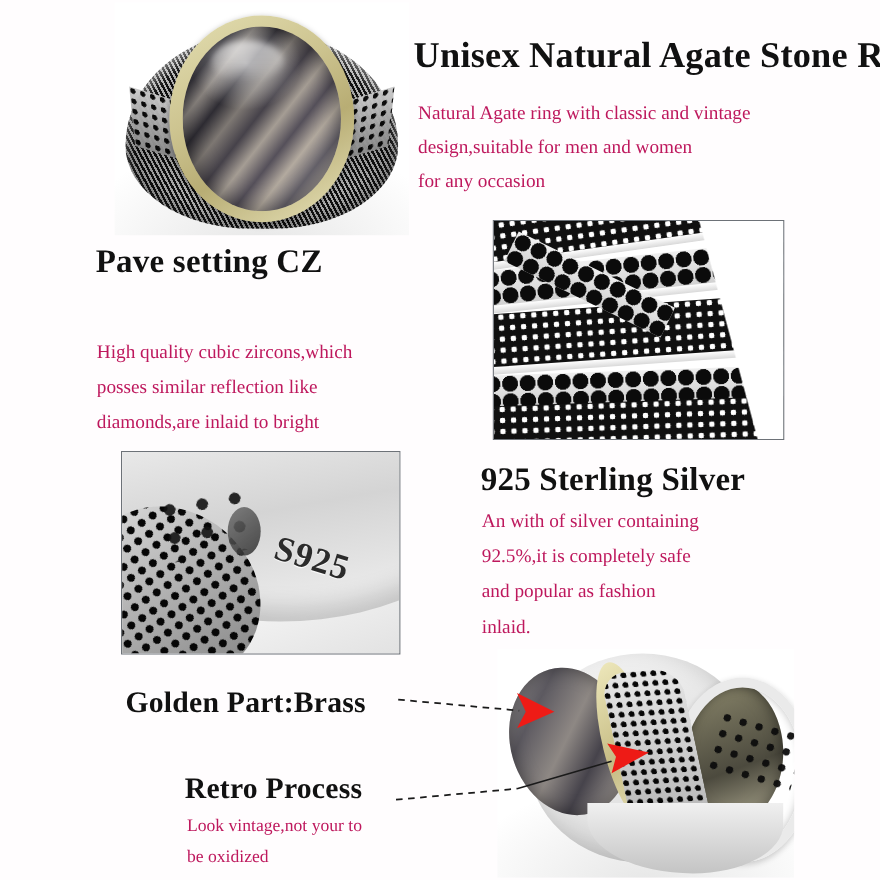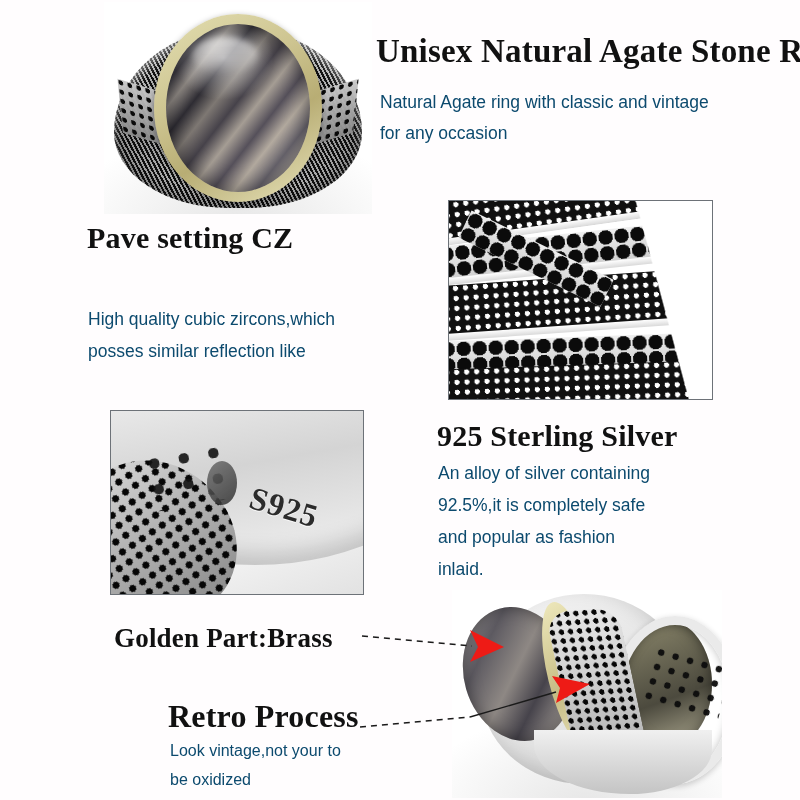--- a/index.html
+++ b/index.html
@@ -15,40 +15,40 @@
   .abs{position:absolute;}
 
   .h-serif{
     font-family:"Liberation Serif", serif;
     font-weight:700;
     color:#111;
     letter-spacing:.2px;
     white-space:nowrap;
   }
   .body-txt{
-    font-family:Liberation Sans, sans-serif;
-    color:#0c4a6e;
+    font-family:Liberation Serif, serif;
+    color:#be185d;
     white-space:nowrap;
   }
 
   
   #title{left:376px;top:32px;font-size:33px;line-height:38px;}
   #subtitle{left:380px;top:87px;font-size:17.5px;line-height:31px;}
 
   
   #pave-head{left:87px;top:221px;font-size:30px;line-height:34px;}
   #pave-body{left:88px;top:259px;font-size:17.5px;line-height:32px;margin-top:44px;}
 
   
   #silver-head{left:437px;top:419px;font-size:30px;line-height:34px;}
   #silver-body{left:438px;top:457px;font-size:17.5px;line-height:32px;}
 
   
   #golden-head{left:114px;top:622px;font-size:27px;line-height:32px;}
-  #retro-head{left:168px;top:700px;font-size:32px;line-height:32px;}
+  #retro-head{left:168px;top:700px;font-size:27px;line-height:32px;}
   #retro-body{left:170px;top:736px;font-size:16px;line-height:29px;}
 
   
 
   
   .photo{overflow:hidden;}
   #ring-main{left:104px;top:2px;width:268px;height:212px;}
   #ring-main .scene{
     position:absolute;inset:0;
     background:
@@ -233,20 +233,21 @@
       <div class="cz-r"></div>
       <div class="bezel"></div>
       <div class="stone"></div>
     </div>
   </div>
 
   <div class="abs h-serif" id="title">Unisex Natural Agate Stone Ring</div>
 
   <div class="abs body-txt" id="subtitle">
     <div>Natural Agate ring with classic and vintage</div>
+    <div>design,suitable for men and women</div>
     <div>for any occasion</div>
   </div>
 
   <div class="abs photo" id="pave-photo">
     <div class="inner">
       <div class="band dotfield" style="top:-14px;height:72px;transform:rotate(-8deg);"></div>
       <div class="band rail" style="top:52px;height:7px;transform:rotate(-8deg);"></div>
       <div class="band bigcz" style="top:56px;height:34px;transform:rotate(-6deg);"></div>
       <div class="band rail" style="top:88px;height:7px;transform:rotate(-6deg);"></div>
       <div class="band dotfield" style="top:92px;height:52px;transform:rotate(-4deg);"></div>
@@ -255,35 +256,36 @@
       <div class="band dotfield" style="top:172px;height:40px;transform:rotate(-2deg);"></div>
       <div class="band bigcz" style="left:6%;top:8px;width:60%;height:30px;transform:rotate(26deg);"></div>
       <div style="position:absolute;right:-6px;top:-10px;width:96px;height:224px;background:linear-gradient(255deg,#ffffff 54%,rgba(255,255,255,0) 55%);"></div>
     </div>
   </div>
 
   <div class="abs h-serif" id="pave-head">Pave setting CZ</div>
   <div class="abs body-txt" id="pave-body">
     <div>High quality cubic zircons,which</div>
     <div>posses similar reflection like</div>
+    <div>diamonds,are inlaid to bright</div>
   </div>
 
   <div class="abs photo" id="s925-photo">
     <div class="inner">
       <div class="curve"></div>
       <div class="czarc"></div>
       <div class="pits"></div>
       <div class="blob"></div>
       <div class="stamp">S925</div>
     </div>
   </div>
 
   <div class="abs h-serif" id="silver-head">925 Sterling Silver</div>
   <div class="abs body-txt" id="silver-body">
-    <div>An alloy of silver containing</div>
+    <div>An with of silver containing</div>
     <div>92.5%,it is completely safe</div>
     <div>and popular as fashion</div>
     <div>inlaid.</div>
   </div>
 
   <div class="abs photo" id="ring-side">
     <div class="scene">
       <div class="halo"></div>
       <div class="stone-side"></div>
       <div class="bezel-side"></div>

